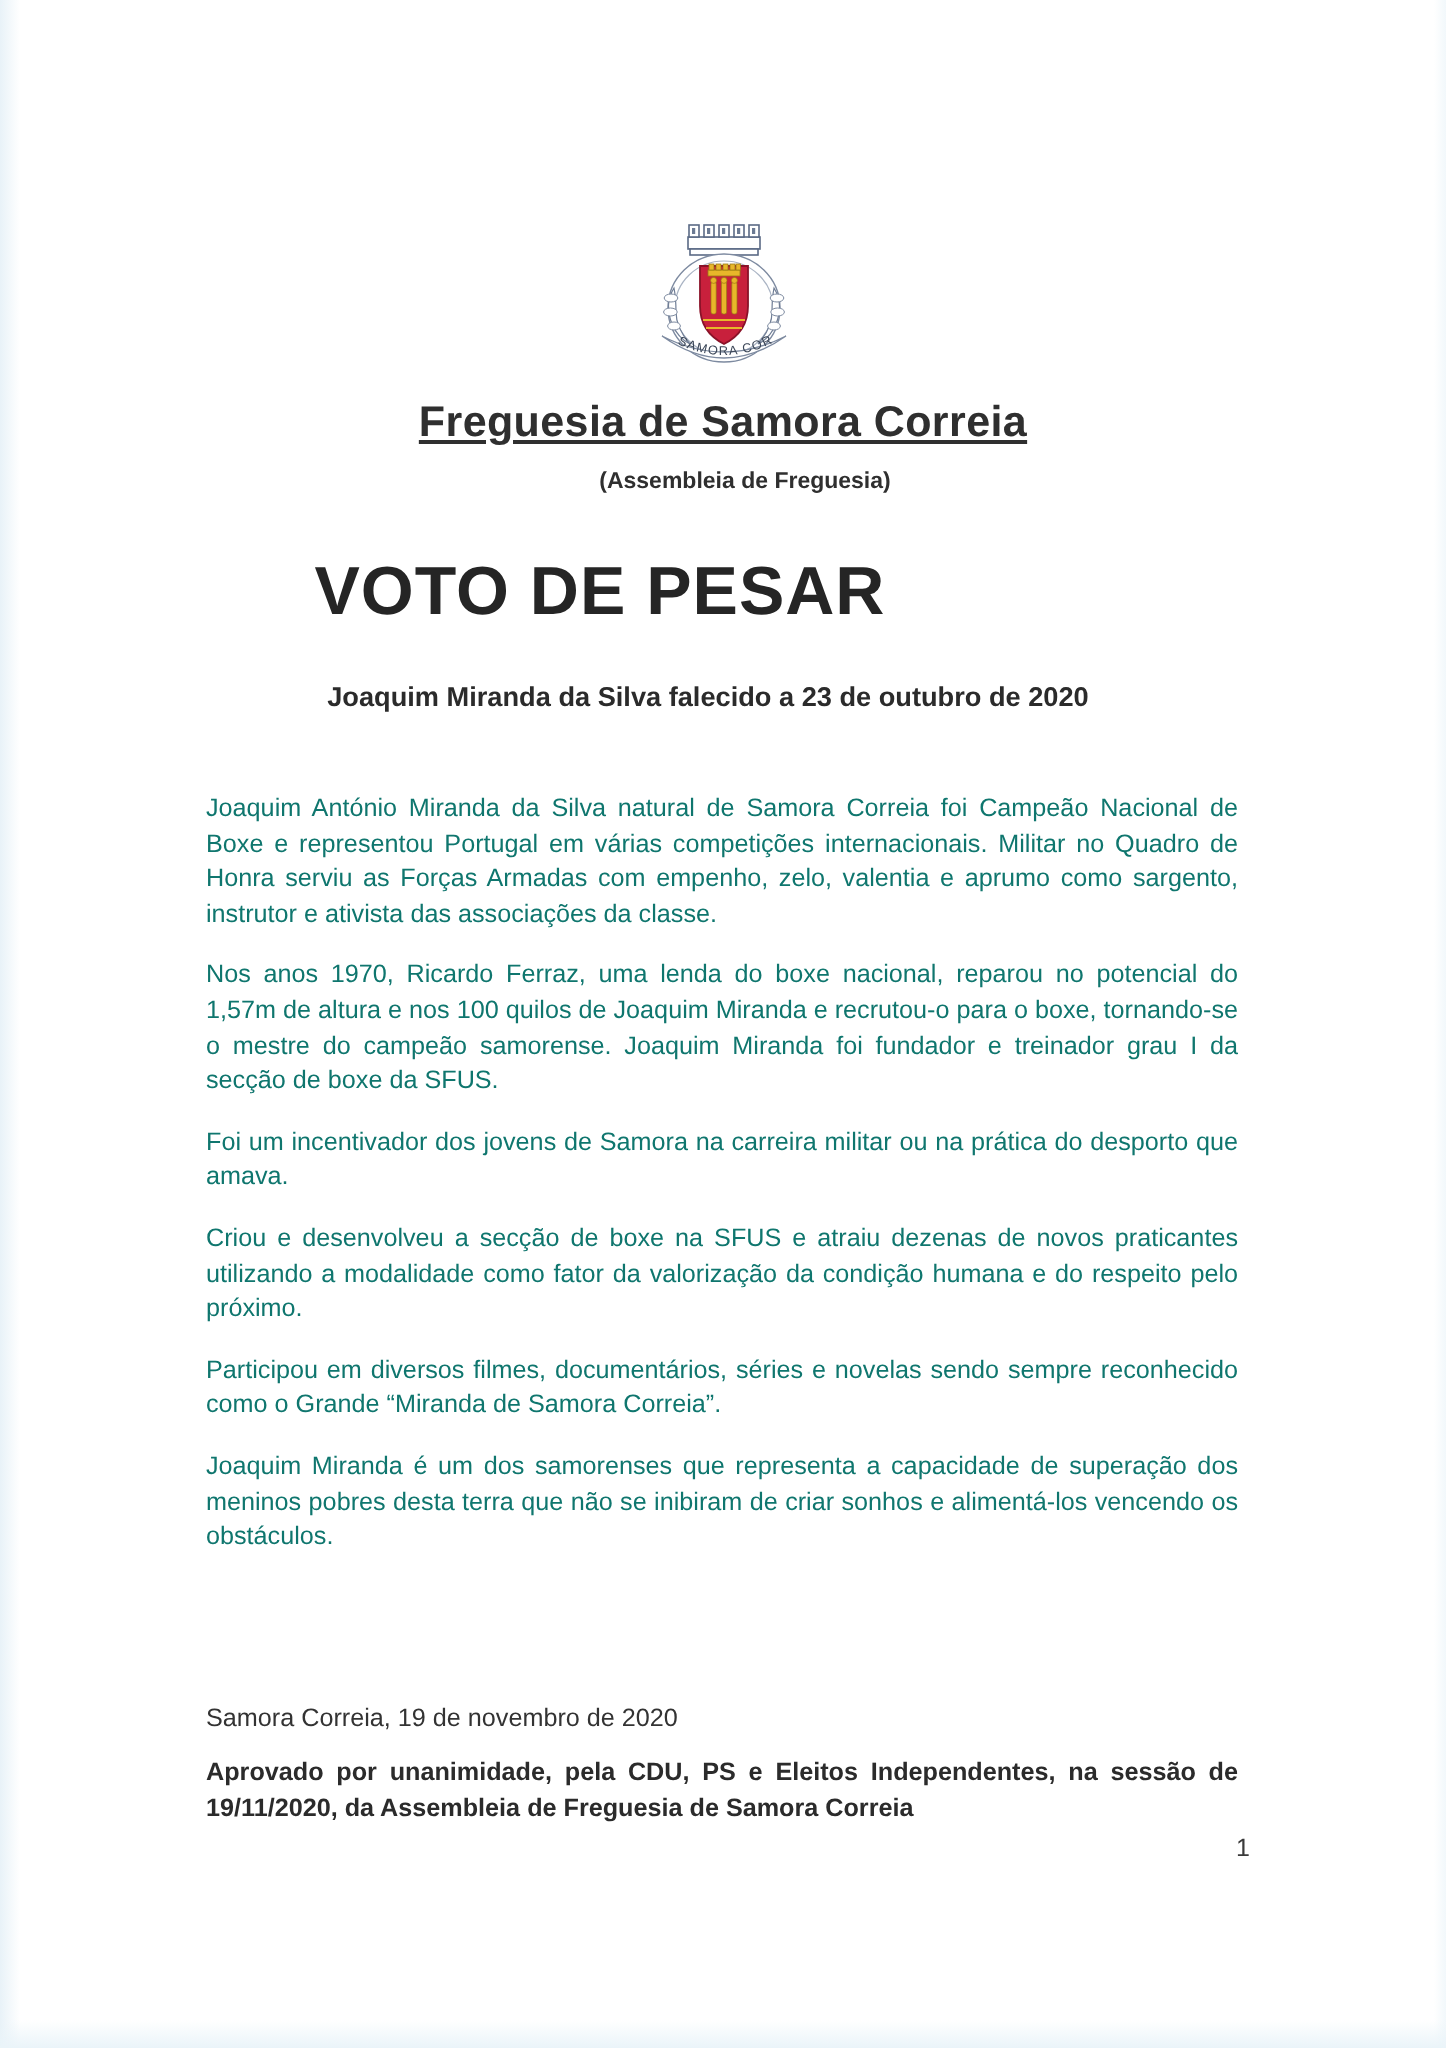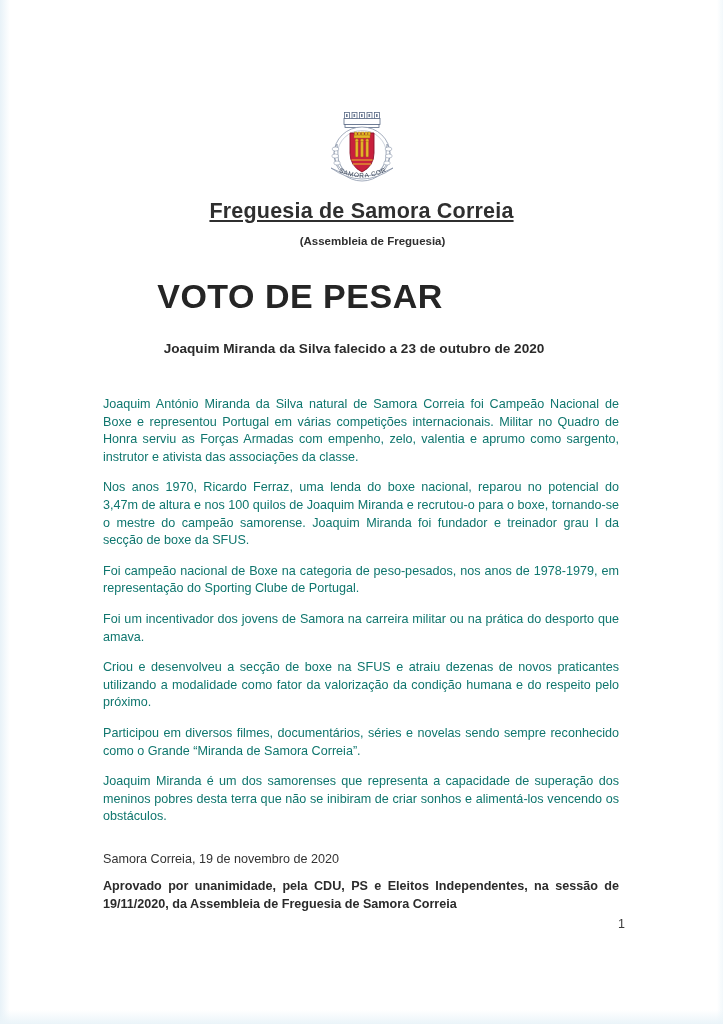--- a/index.html
+++ b/index.html
@@ -228,22 +228,21 @@
     </span>
   </div>
 
   <div class="org-title">Freguesia de Samora Correia</div>
   <div class="org-subtitle">(Assembleia de Freguesia)</div>
   <div class="doc-title">VOTO DE PESAR</div>
   <div class="doc-subtitle">Joaquim Miranda da Silva falecido a 23 de outubro de 2020</div>
 
   <div class="body-block">
     <p>Joaquim António Miranda da Silva natural de Samora Correia foi Campeão Nacional de Boxe e representou Portugal em várias competições internacionais. Militar no Quadro de Honra serviu as Forças Armadas com empenho, zelo, valentia e aprumo como sargento, instrutor e ativista das associações da classe.</p>
-    <p>Nos anos 1970, Ricardo Ferraz, uma lenda do boxe nacional, reparou no potencial do 3,47m de altura e nos 100 quilos de Joaquim Miranda e recrutou-o para o boxe, tornando-se o mestre do campeão samorense. Joaquim Miranda foi fundador e treinador grau I da secção de boxe da SFUS.</p>
-    <p>Foi campeão nacional de Boxe na categoria de peso-pesados, nos anos de 1978-1979, em representação do Sporting Clube de Portugal.</p>
+    <p>Nos anos 1970, Ricardo Ferraz, uma lenda do boxe nacional, reparou no potencial do 1,57m de altura e nos 100 quilos de Joaquim Miranda e recrutou-o para o boxe, tornando-se o mestre do campeão samorense. Joaquim Miranda foi fundador e treinador grau I da secção de boxe da SFUS.</p>
     <p>Foi um incentivador dos jovens de Samora na carreira militar ou na prática do desporto que amava.</p>
     <p>Criou e desenvolveu a secção de boxe na SFUS e atraiu dezenas de novos praticantes utilizando a modalidade como fator da valorização da condição humana e do respeito pelo próximo.</p>
     <p>Participou em diversos filmes, documentários, séries e novelas sendo sempre reconhecido como o Grande “Miranda de Samora Correia”.</p>
     <p>Joaquim Miranda é um dos samorenses que representa a capacidade de superação dos meninos pobres desta terra que não se inibiram de criar sonhos e alimentá-los vencendo os obstáculos.</p>
   </div>
 
   <div class="signoff-date">Samora Correia, 19 de novembro de 2020</div>
   <div class="approval">Aprovado por unanimidade, pela CDU, PS e Eleitos Independentes, na sessão de 19/11/2020, da Assembleia de Freguesia de Samora Correia</div>
   <div class="page-number">1</div>
 

